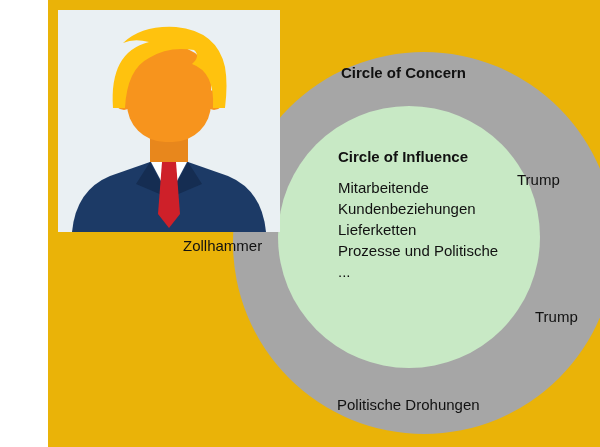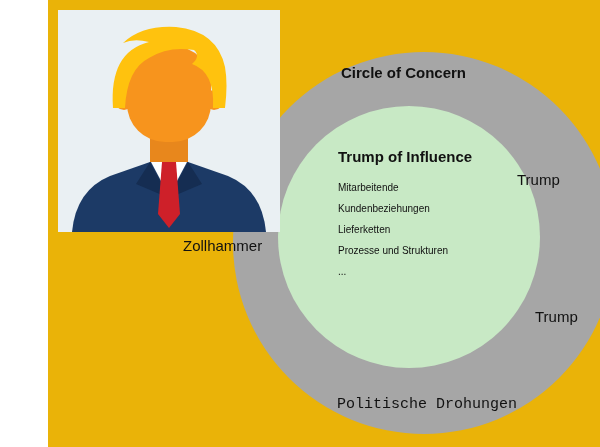--- a/index.html
+++ b/index.html
@@ -37,31 +37,31 @@
   .lbl {
     position: absolute;
     font-size: 15px;
     line-height: 18px;
     white-space: nowrap;
   }
   .lbl.bold { font-weight: 700; }
   .influence-list {
     position: absolute;
     left: 290px; top: 177px;
-    font-size: 10px;
+    font-size: 15px;
   }
   .influence-list .li {
     line-height: 21px;
     white-space: nowrap;
   }
   .pos-concern-title   { left: 293px; top: 64px; }
   .pos-influence-title { left: 290px; top: 148px; }
   .pos-trump           { left: 469px; top: 171px; }
   .pos-medien          { left: 487px; top: 308px; }
-  .pos-bottom          { left: 289px; top: 396px; font-family: Liberation Mono, monospace; }
+  .pos-bottom          { left: 289px; top: 396px; }
   .pos-zollhammer      { left: 135px; top: 237px; }
 </style>
 </head>
 <body>
 
 <div class="canvas">
 
   <div class="circle circle-concern" style="background: rgb(166, 166, 166);"></div>
 
   <div class="circle circle-influence" style="background: rgb(200, 233, 197);"></div>
@@ -85,27 +85,27 @@
       <circle cx="156" cy="90" r="10" fill="#F7941D"></circle>
 
       <rect x="69" y="36" width="84" height="96" rx="38" fill="#F7941D"></rect>
 
       <path d="M55 98 Q51 42 91 32 Q76 28 65 33 Q84 15 118 17 Q159 21 167 57 Q170 74 167 98 L155 98 Q157 62 134 54 Q143 46 136 40 Q110 36 91 48 Q69 59 67 98 Z" fill="#FFC20E"></path>
     </svg>
   </div>
 
   <div class="lbl bold pos-concern-title">Circle of Concern</div>
 
-  <div class="lbl bold pos-influence-title">Trump of Influence</div>
+  <div class="lbl bold pos-influence-title">Circle of Influence</div>
 
   <div class="influence-list">
     <div class="li">Mitarbeitende</div>
     <div class="li">Kundenbeziehungen</div>
     <div class="li">Lieferketten</div>
-    <div class="li">Prozesse und Strukturen</div>
+    <div class="li">Prozesse und Politische</div>
     <div class="li">...</div>
   </div>
 
   <div class="lbl pos-trump">Trump</div>
 
   <div class="lbl pos-medien">Trump</div>
 
   <div class="lbl pos-bottom">Politische Drohungen</div>
 
   <div class="lbl pos-zollhammer">Zollhammer</div>

